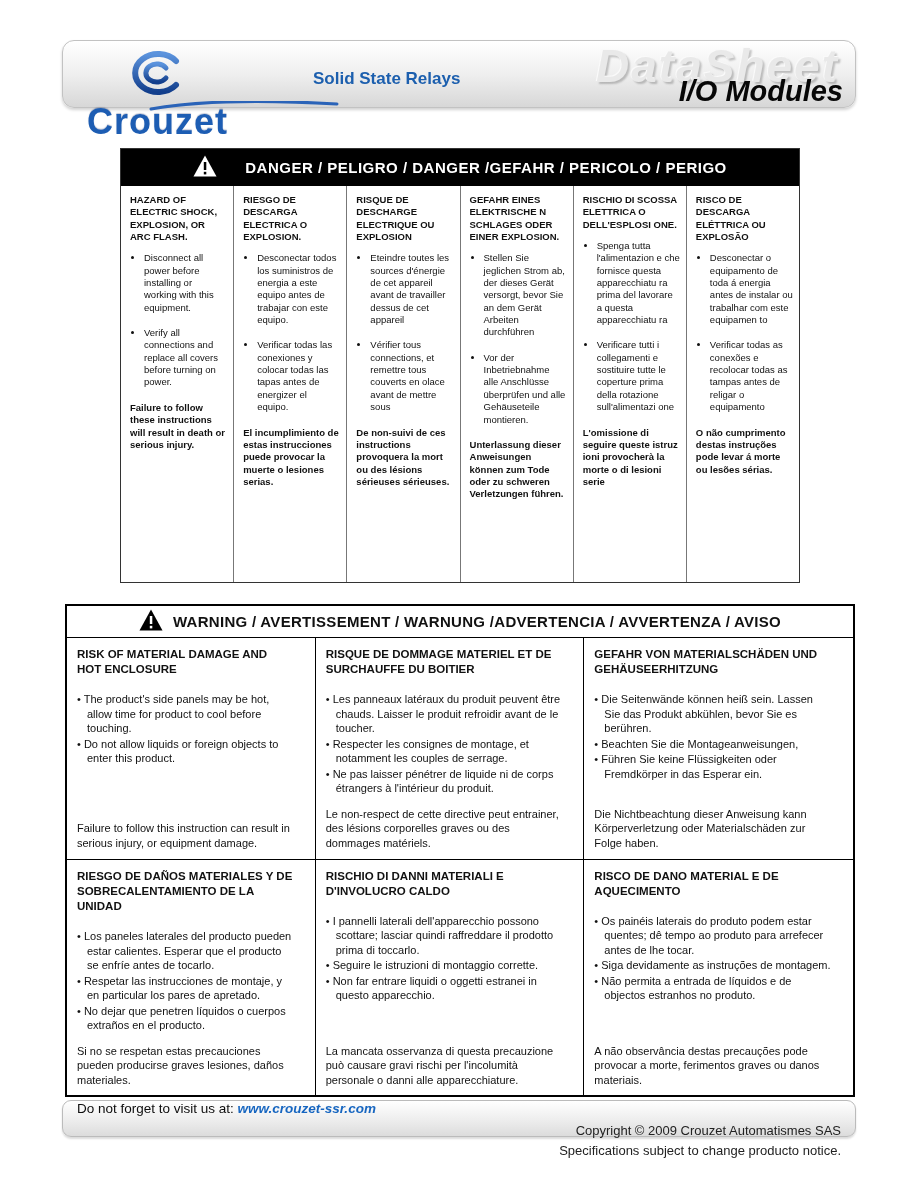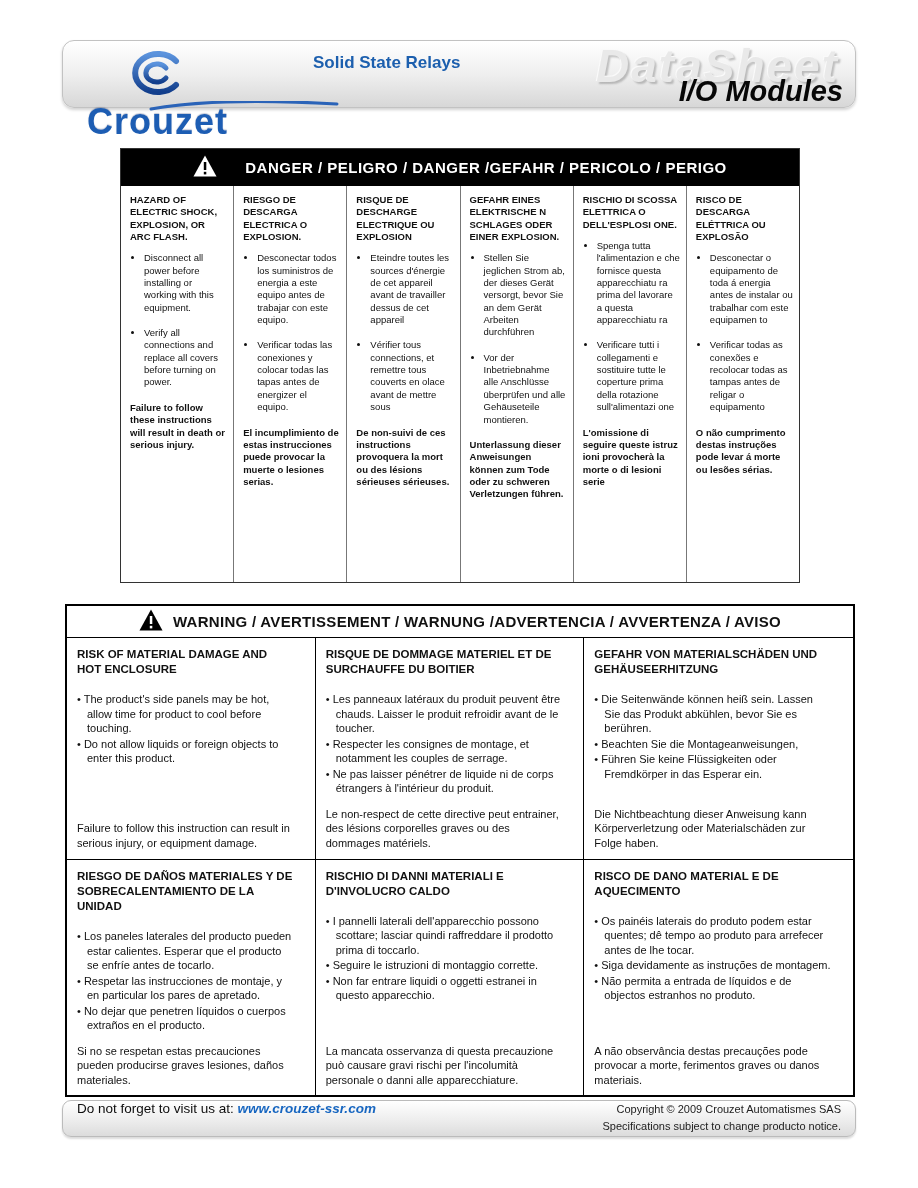--- a/index.html
+++ b/index.html
@@ -11,21 +11,21 @@
     border-radius:12px; box-sizing:border-box;
     background:linear-gradient(180deg,#ffffff 0%,#efefef 50%,#d7d7d7 100%);
     border:1px solid #c2c2c2; box-shadow:0 2px 3px rgba(0,0,0,.18);
   }
   .logo-wrap { position:absolute; left:16px; top:8px; height:52px; display:flex; align-items:center;flex-direction:column; }
   .brand-text {
     font-size:36px; font-weight:bold; color:#1d5db3; letter-spacing:1px; margin-left:8px;
     text-shadow:0 1px 1px rgba(255,255,255,.9), 0 -1px 1px rgba(10,30,90,.25);
   }
   .logo-swoosh { position:absolute; left:70px; top:48px; }
-  .subtitle-text { position:absolute; left:250px; top:12px; font-size:17px; font-weight:bold; color:#1c5fae; }
+  .subtitle-text { position:absolute; left:250px; top:28px; font-size:17px; font-weight:bold; color:#1c5fae; }
   .watermark-text {
     position:absolute; right:16px; top:-2px; font-size:46px; font-weight:bold; font-style:italic;
     color:#e9e9e9; letter-spacing:2px;
     text-shadow:-1px -1px 0 #fafafa, 2px 2px 2px rgba(0,0,0,.22);
     white-space:nowrap;
   }
   .product-line-text {
     position:absolute; right:12px; bottom:-1px; font-size:29px; font-weight:bold; font-style:italic;
     color:#070707; white-space:nowrap;
   }
@@ -69,21 +69,21 @@
 
   
   .footer-bar {
     position:absolute; left:62px; top:1100px; width:794px; height:37px; box-sizing:border-box;
     border-radius:9px; background:linear-gradient(180deg,#ffffff 0%,#ededed 55%,#dcdcdc 100%);
     border:1px solid #bbb; box-shadow:0 2px 2px rgba(0,0,0,.14);
     display:flex; justify-content:space-between; padding:0 14px;
   }
   .visit-line { font-size:13.5px; color:#0d0d0d; }
   .visit-link { color:#1766c0; font-weight:bold; font-style:italic; cursor:pointer; }
-  .copyright-block { text-align:right; font-size:11px; color:#222; line-height:1.55; }
+  .copyright-block { text-align:right; font-size:13px; color:#222; line-height:1.55;margin-top:20px; }
 
   .tri-icon { display:inline-block; }
 </style>
 </head>
 <body>
 
 <div class="header-bar">
   <div class="logo-wrap">
     <span class="tri-icon">
       <svg width="56" height="48" viewBox="0 0 56 48">

